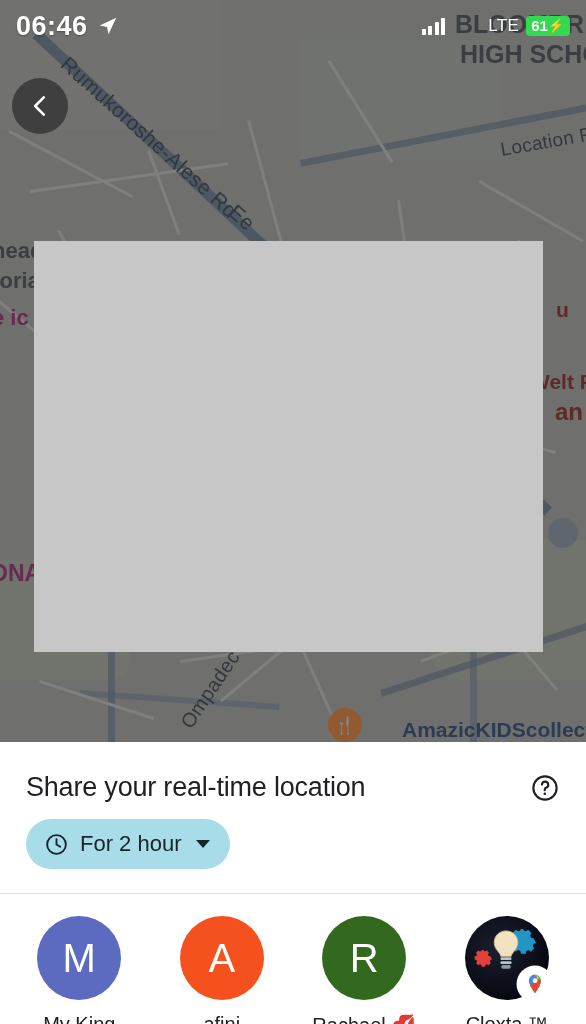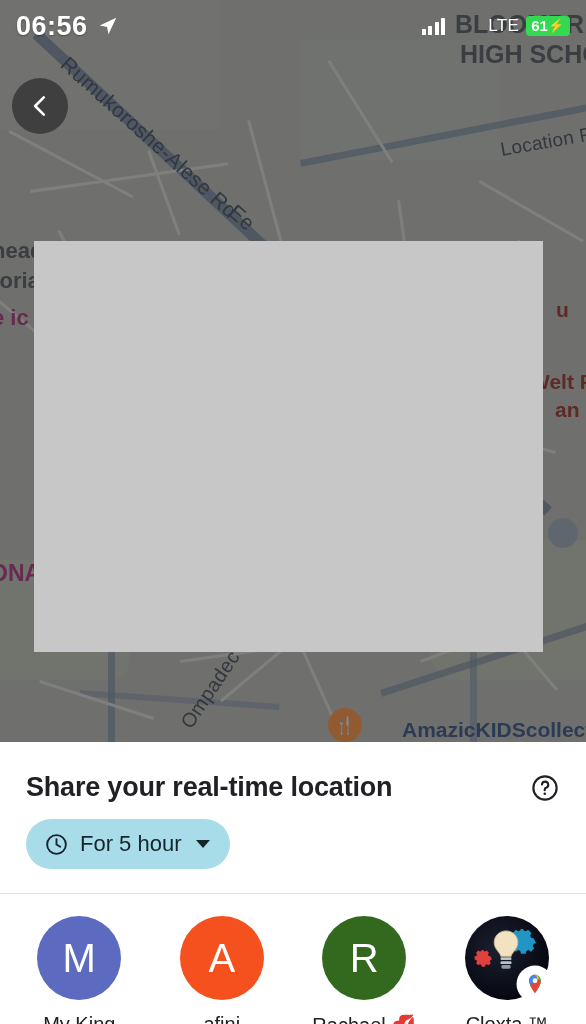--- a/index.html
+++ b/index.html
@@ -98,21 +98,21 @@
   .sheet {
     position:absolute; left:0; top:742px; width:586px; height:282px;
     background:#fff; z-index:70;
     border-top-left-radius:2px; border-top-right-radius:2px;
   }
   .sheet-head {
     display:flex; align-items:center; justify-content:space-between;
     padding:30px 26px 0 26px;
   }
   .sheet-title {
-    font-size:27px; color:#202124; font-weight:700; letter-spacing:-.2px;
+    font-size:27px; color:#202124; font-weight:400; letter-spacing:-.2px;
   }
   .help-icon { width:30px; height:30px; cursor:pointer; flex:0 0 auto; }
 
   .chip-row { padding:16px 26px 0 26px; }
   .chip {
     display:inline-flex; align-items:center; gap:11px;
     background:#a7dce8; color:#14252b;
     border-radius:26px; padding:12px 20px 12px 18px;
     font-size:22px; cursor:pointer; border:none;
     font-family:"Liberation Sans", sans-serif;
@@ -216,21 +216,21 @@
       <div class="maplabel lbl-poi-dark" style="left:460px;top:40px;font-size:25px;">HIGH SCHOOL</div>
 
       <div class="maplabel lbl-poi-dark" style="left:-8px;top:238px;font-size:22px;">head</div>
       <div class="maplabel lbl-poi-dark" style="left:-14px;top:268px;font-size:22px;">norial</div>
 
       <div class="maplabel lbl-poi-pink" style="left:-8px;top:305px;font-size:22px;">e ic</div>
 
       <div class="maplabel lbl-poi-pink" style="left:-10px;top:560px;font-size:23px;">ONAI</div>
 
       <div class="maplabel lbl-poi-red" style="left:530px;top:370px;font-size:21px;">Welt P</div>
-      <div class="maplabel lbl-poi-red" style="left:555px;top:398px;font-size:21px;">an</div>
+      <div class="maplabel lbl-poi-red" style="left:555px;top:398px;font-size:24px;">an</div>
 
       <div class="maplabel lbl-poi-red" style="left:556px;top:298px;font-size:21px;">u</div>
 
       <div class="maplabel lbl-road" style="left:112px;top:650px;transform:rotate(-90deg);transform-origin:0 0;font-size:20px;">Elelenwo R</div>
 
       <div class="maplabel lbl-road" style="left:176px;top:720px;transform:rotate(-56deg);transform-origin:0 0;font-size:20px;">Ompadec Roa</div>
 
       <div class="maplabel lbl-poi-blue" style="left:402px;top:718px;font-size:21px;">AmazicKIDScollectio</div>
 
       <div class="maplabel lbl-road" style="left:240px;top:200px;transform:rotate(42deg);transform-origin:0 0;font-size:21px;">Ee</div>
@@ -242,21 +242,21 @@
       <div class="poi-pin" style="left:548px;top:518px;background:#8c9aa6;width:30px;height:30px;"></div>
     </div>
 
     <div class="map-dim"></div>
   </div>
 
   <div class="redaction"></div>
 
   <div class="statusbar">
     <div class="sb-left">
-      <span class="sb-time">06:56</span>
+      <span class="sb-time">06:46</span>
       <svg class="sb-locicon" viewBox="0 0 24 24">
         <path d="M3 11.5 21 3 12.5 21 11 13z" fill="#ffffff"></path>
       </svg>
     </div>
     <div class="sb-right">
       <span class="sig">
         <i></i>
           <i></i>
           <i></i>
           <i></i>
@@ -285,21 +285,21 @@
         <circle cx="11.85" cy="16.6" r="1.05" fill="#202124"></circle>
       </svg>
     </div>
 
     <div class="chip-row">
       <button class="chip">
         <svg class="chip-clock" viewBox="0 0 24 24">
           <circle cx="12" cy="12" r="9" fill="none" stroke="#14252b" stroke-width="1.8"></circle>
           <path d="M12 6.8V12l3.6 2.2" fill="none" stroke="#14252b" stroke-width="1.8" stroke-linecap="round"></path>
         </svg>
-        <span>For 5 hour</span>
+        <span>For 2 hour</span>
         <span class="chip-caret"></span>
       </button>
     </div>
 
     <div class="divider"></div>
 
     <div class="contacts">
 
       <div class="contact">
         <div class="avatar" style="background:#5c6bc0;">

